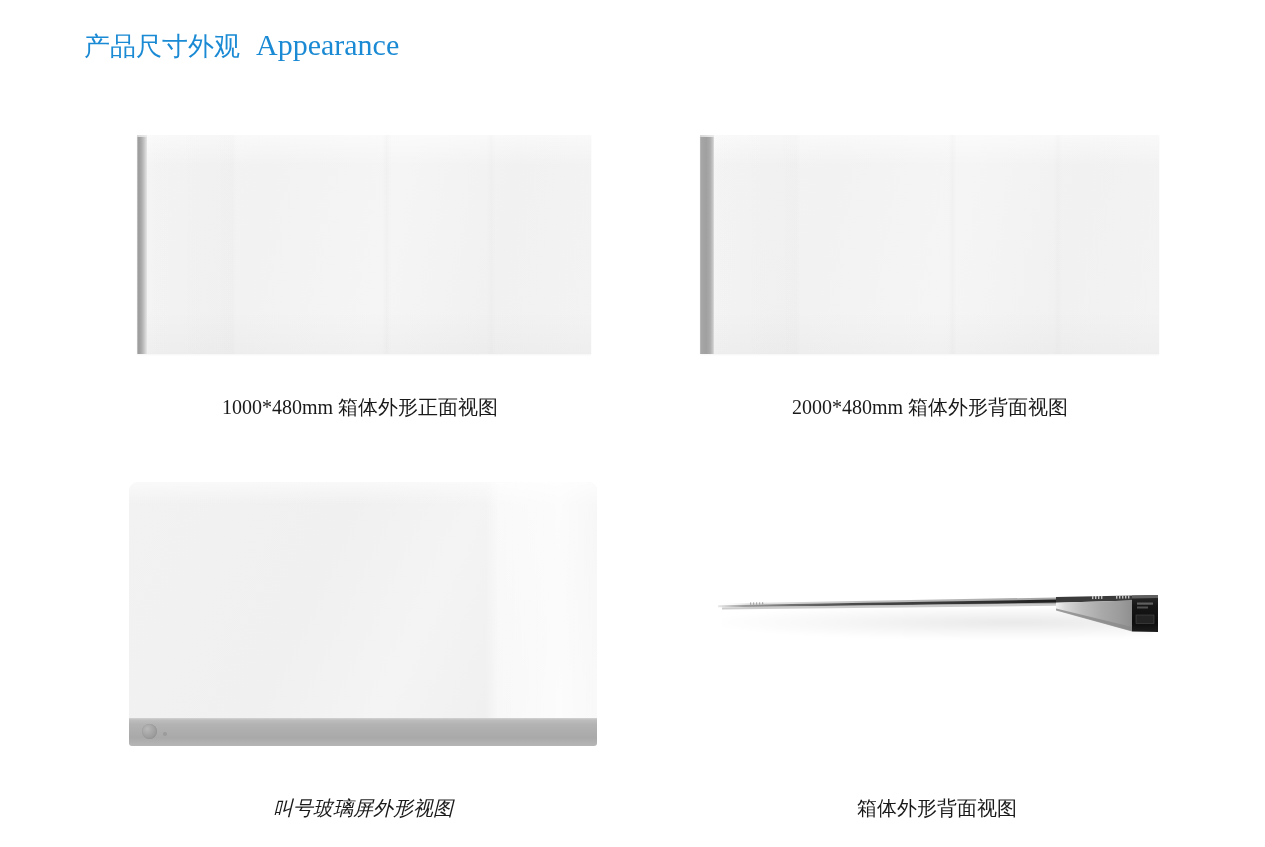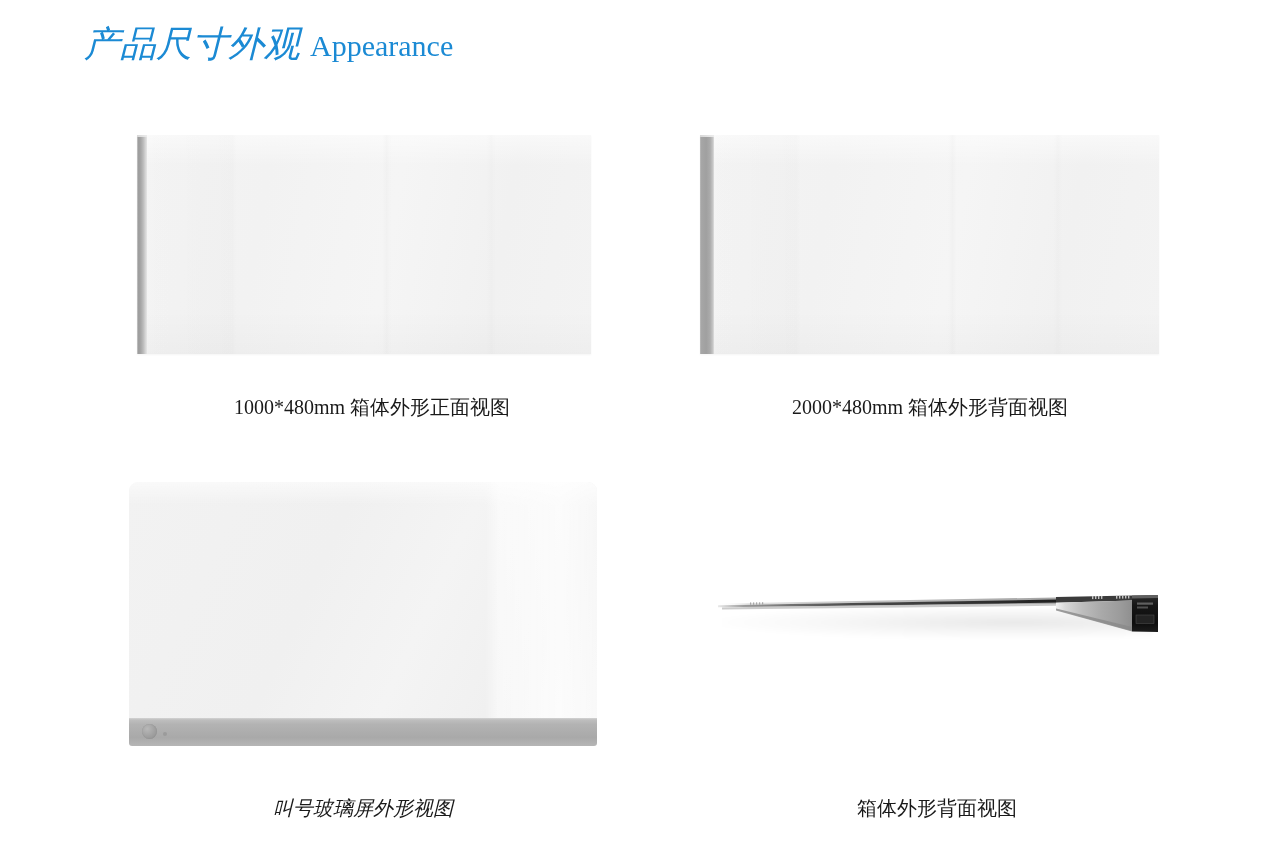--- a/index.html
+++ b/index.html
@@ -21,26 +21,25 @@
     left: 84px;
     top: 22px;
     font-family: "Liberation Serif", "DejaVu Serif", serif;
     font-size: 35px;
     line-height: 44px;
     color: #1b8ad4;
     white-space: nowrap;
     letter-spacing: 0px;
   }
   .slide-title .cn {
-    font-size: 36px;
-    font-style: italic;
+    font-size: 26px;
   }
   .slide-title .en {
     font-size: 30px;
-    margin-left: 10px;
+    margin-left: 16px;
   }
 
   
   .figure {
     position: absolute;
   }
   .caption {
     position: absolute;
     text-align: center;
     font-family: "Liberation Serif", "DejaVu Serif", serif;
@@ -214,21 +213,21 @@
   <span class="cn">产品尺寸外观</span><span class="en">Appearance</span>
 </div>
 
 <div class="figure" style="left:137px; top:135px; width:454px; height:219px;">
   <div class="panel-wrap" style="left:0; top:0; width:454px; height:219px;">
     <div class="panel-body"></div>
     <div class="panel-edge" style="width:10px;"></div>
     <div class="panel-top-cap" style="width:10px;"></div>
   </div>
 </div>
-<div class="caption" style="left:112px; top:394px; width:520px;">1000*480mm 箱体外形正面视图</div>
+<div class="caption" style="left:100px; top:394px; width:520px;">1000*480mm 箱体外形正面视图</div>
 
 <div class="figure" style="left:700px; top:135px; width:459px; height:219px;">
   <div class="panel-wrap" style="left:0; top:0; width:459px; height:219px;">
     <div class="panel-body"></div>
     <div class="panel-edge panel-edge-thick" style="width:14px;"></div>
     <div class="panel-top-cap" style="width:14px;"></div>
   </div>
 </div>
 <div class="caption" style="left:670px; top:394px; width:520px;">2000*480mm 箱体外形背面视图</div>
 

